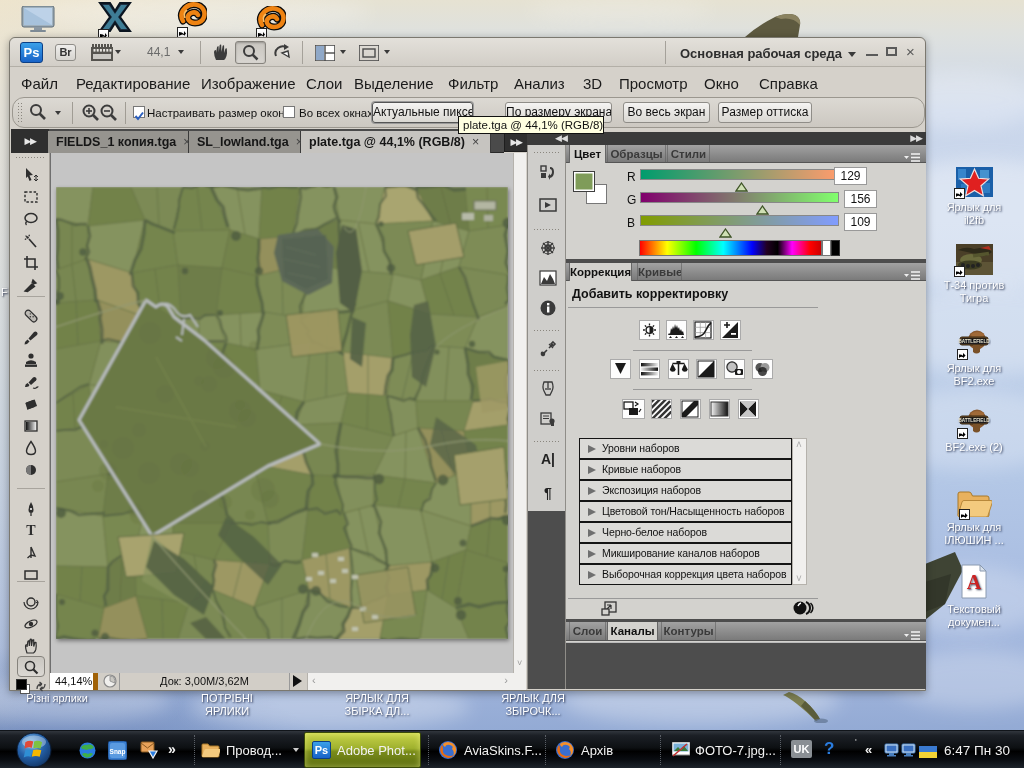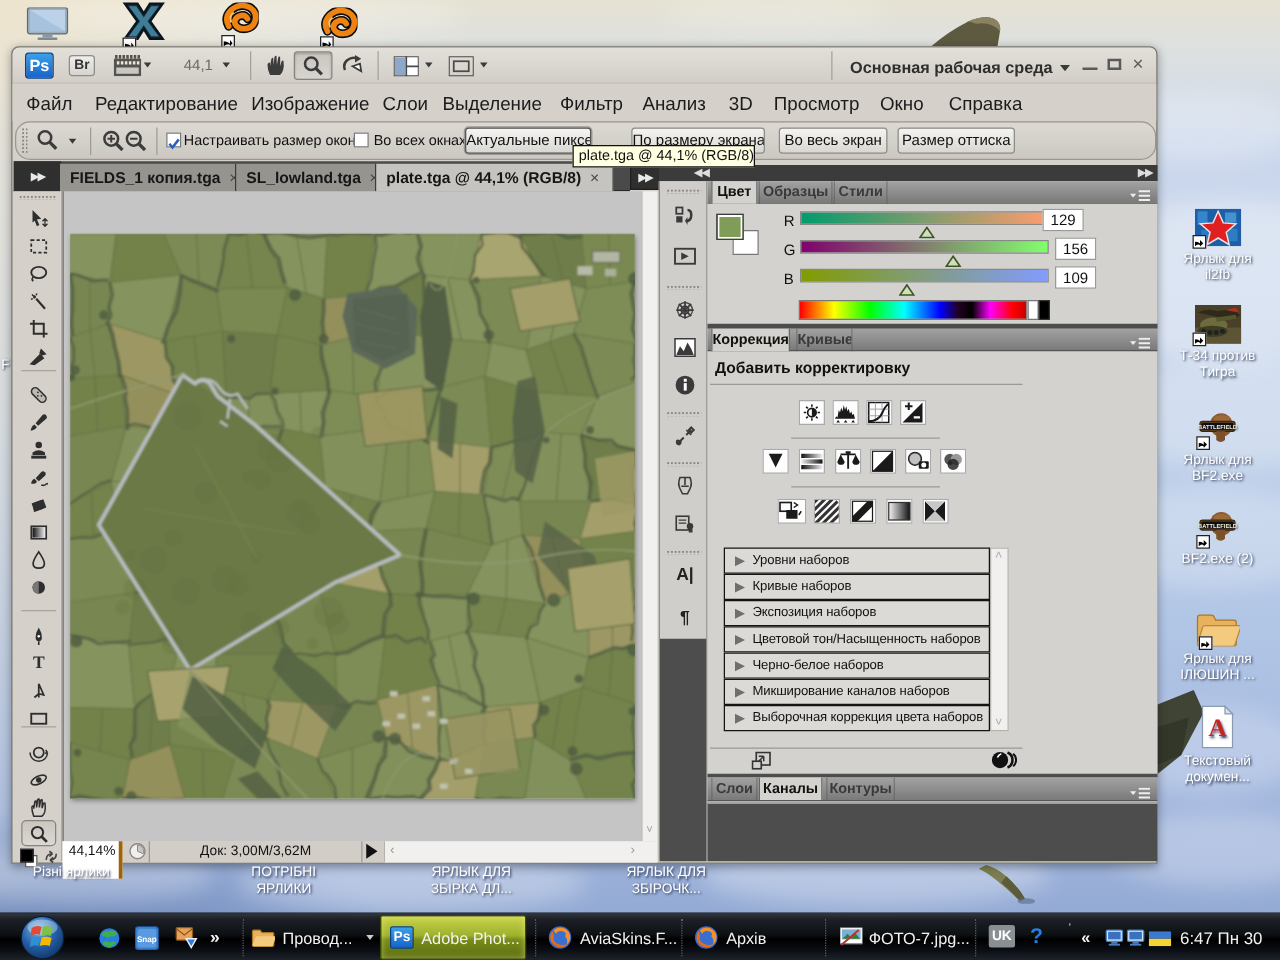--- a/index.html
+++ b/index.html
@@ -754,21 +754,21 @@
 <path d="M310 0 Q300 60 288 40 M452 120 Q400 140 380 160 M250 452 Q270 400 304 420 Q330 436 360 428" fill="none" stroke="#9aa07c" stroke-width="1.3" opacity=".7"></path>
 <rect width="452" height="452" fill="#7e8b54" opacity="0.12"></rect>
               <rect width="452" height="452" fill="#55663c" opacity="0.06"></rect>
             </g>
           </svg></div>
 <div id="vscroll">
           <div class="abs" style="left:3px;top:505px;color:#9a9a9a;font-size:9px">˅</div>
         </div>
 </div>
 <div id="statusbar">
-<div class="abs" style="left:0px;top:0px;width:48px;height:30px;background:#fff;border-right:3px solid #a16207;line-height:16px;padding-left:5px">44,14%</div>
+<div class="abs" style="left:0px;top:0px;width:48px;height:17px;background:#fff;border-right:5px solid #a16207;line-height:16px;padding-left:5px">44,14%</div>
 <div class="abs" style="left:53px;top:1px"><svg width="14" height="14" viewBox="0 0 14 14" style="">
             <circle cx="7" cy="7" r="6" fill="#f0efed" stroke="#8a8a8a" stroke-width="1.2"></circle>
             <path d="M7 7 L7 2 A5 5 0 0 1 11.5 9 Z" fill="#c9c7c2" stroke="#8a8a8a" stroke-width=".8"></path>
           </svg></div>
 <div class="abs" style="left:69px;top:0px;width:171px;height:17px;border-left:1px solid #999;border-right:1px solid #999;text-align:center;line-height:16px">Док: 3,00M/3,62M</div>
 <div class="abs" style="left:243px;top:2px;border-left:9px solid #111;border-top:6px solid transparent;border-bottom:6px solid transparent"></div>
 <div class="abs" style="left:257px;top:0px;width:219px;height:17px;background:#f1f0ee;border-left:1px solid #b5b2ac">
           <span style="position:absolute;left:4px;top:1px;color:#9a9a9a;font-size:11px">‹</span>
           <span style="position:absolute;right:18px;top:1px;color:#9a9a9a;font-size:11px">›</span>
         </div>

